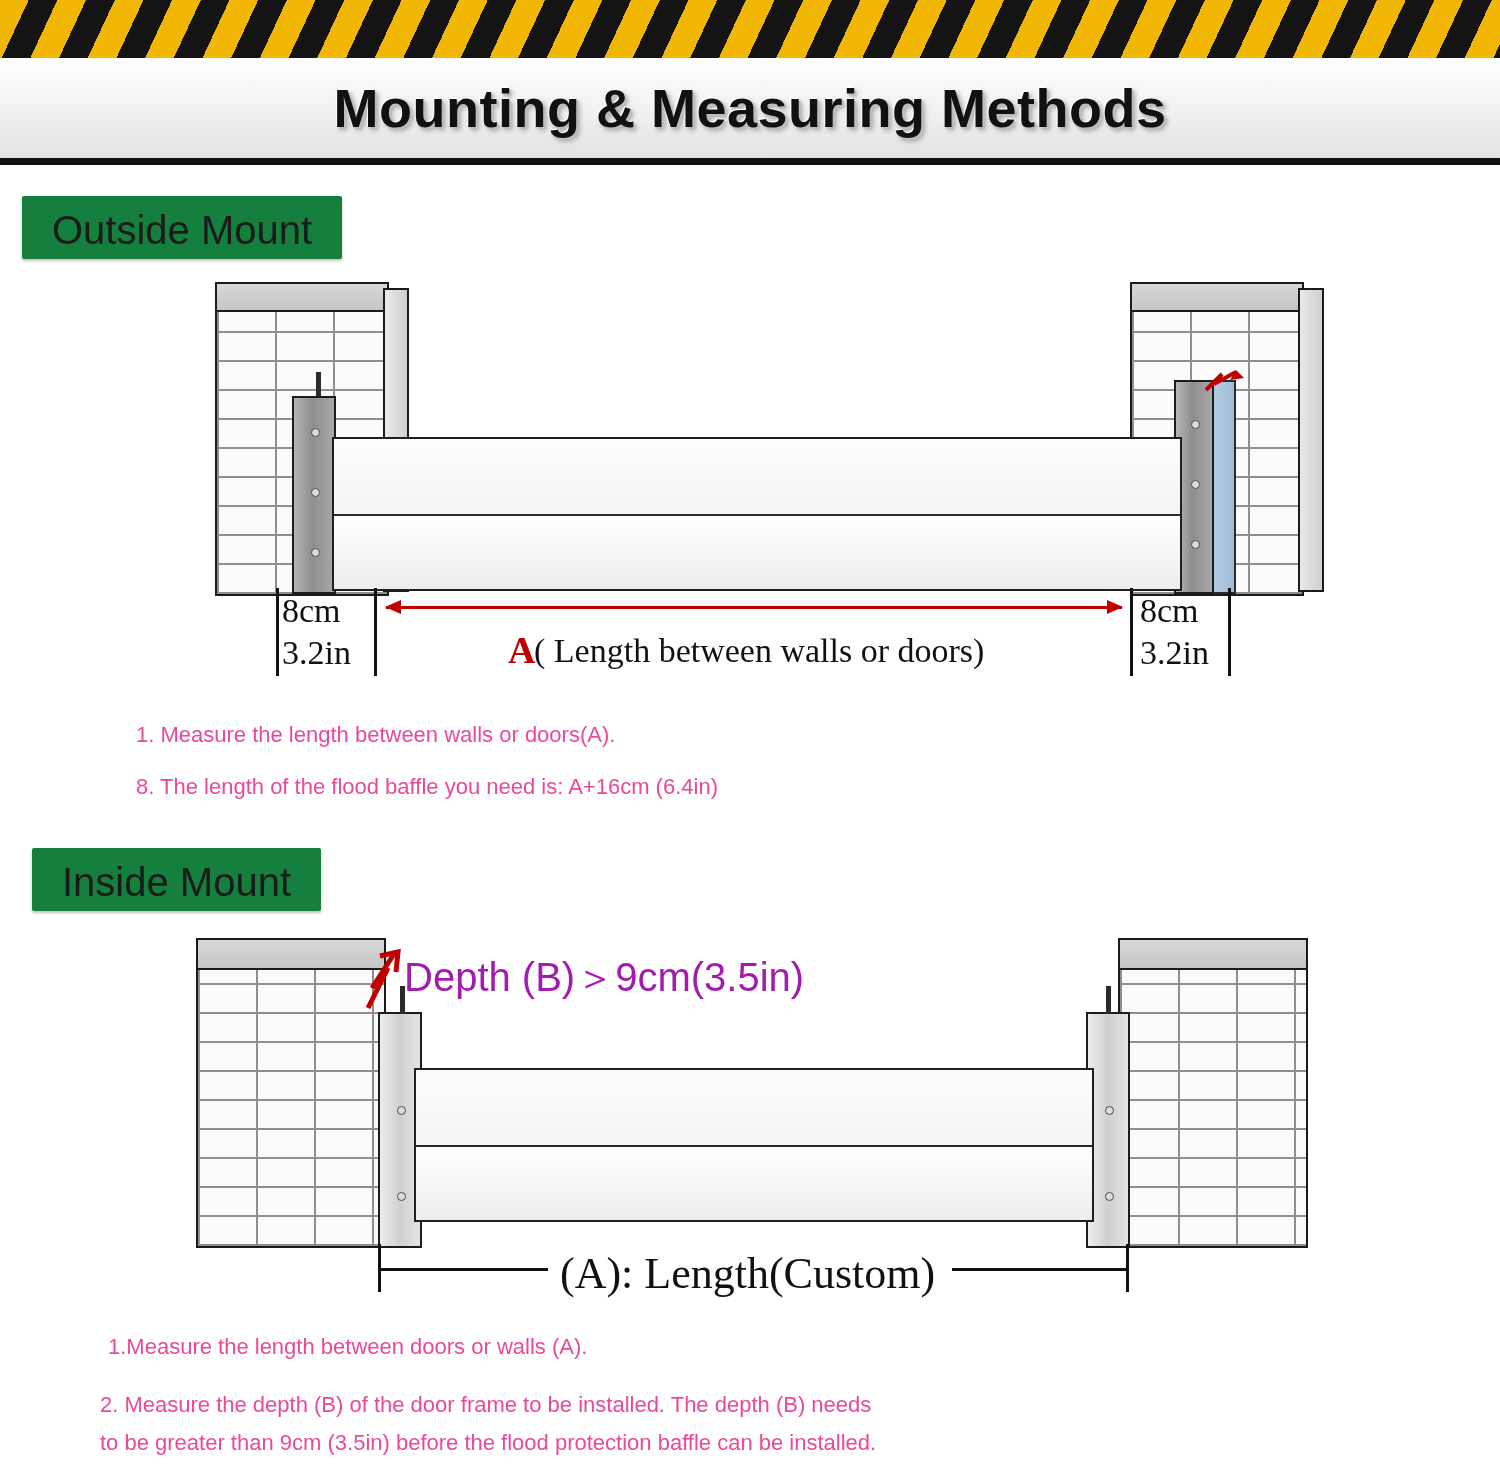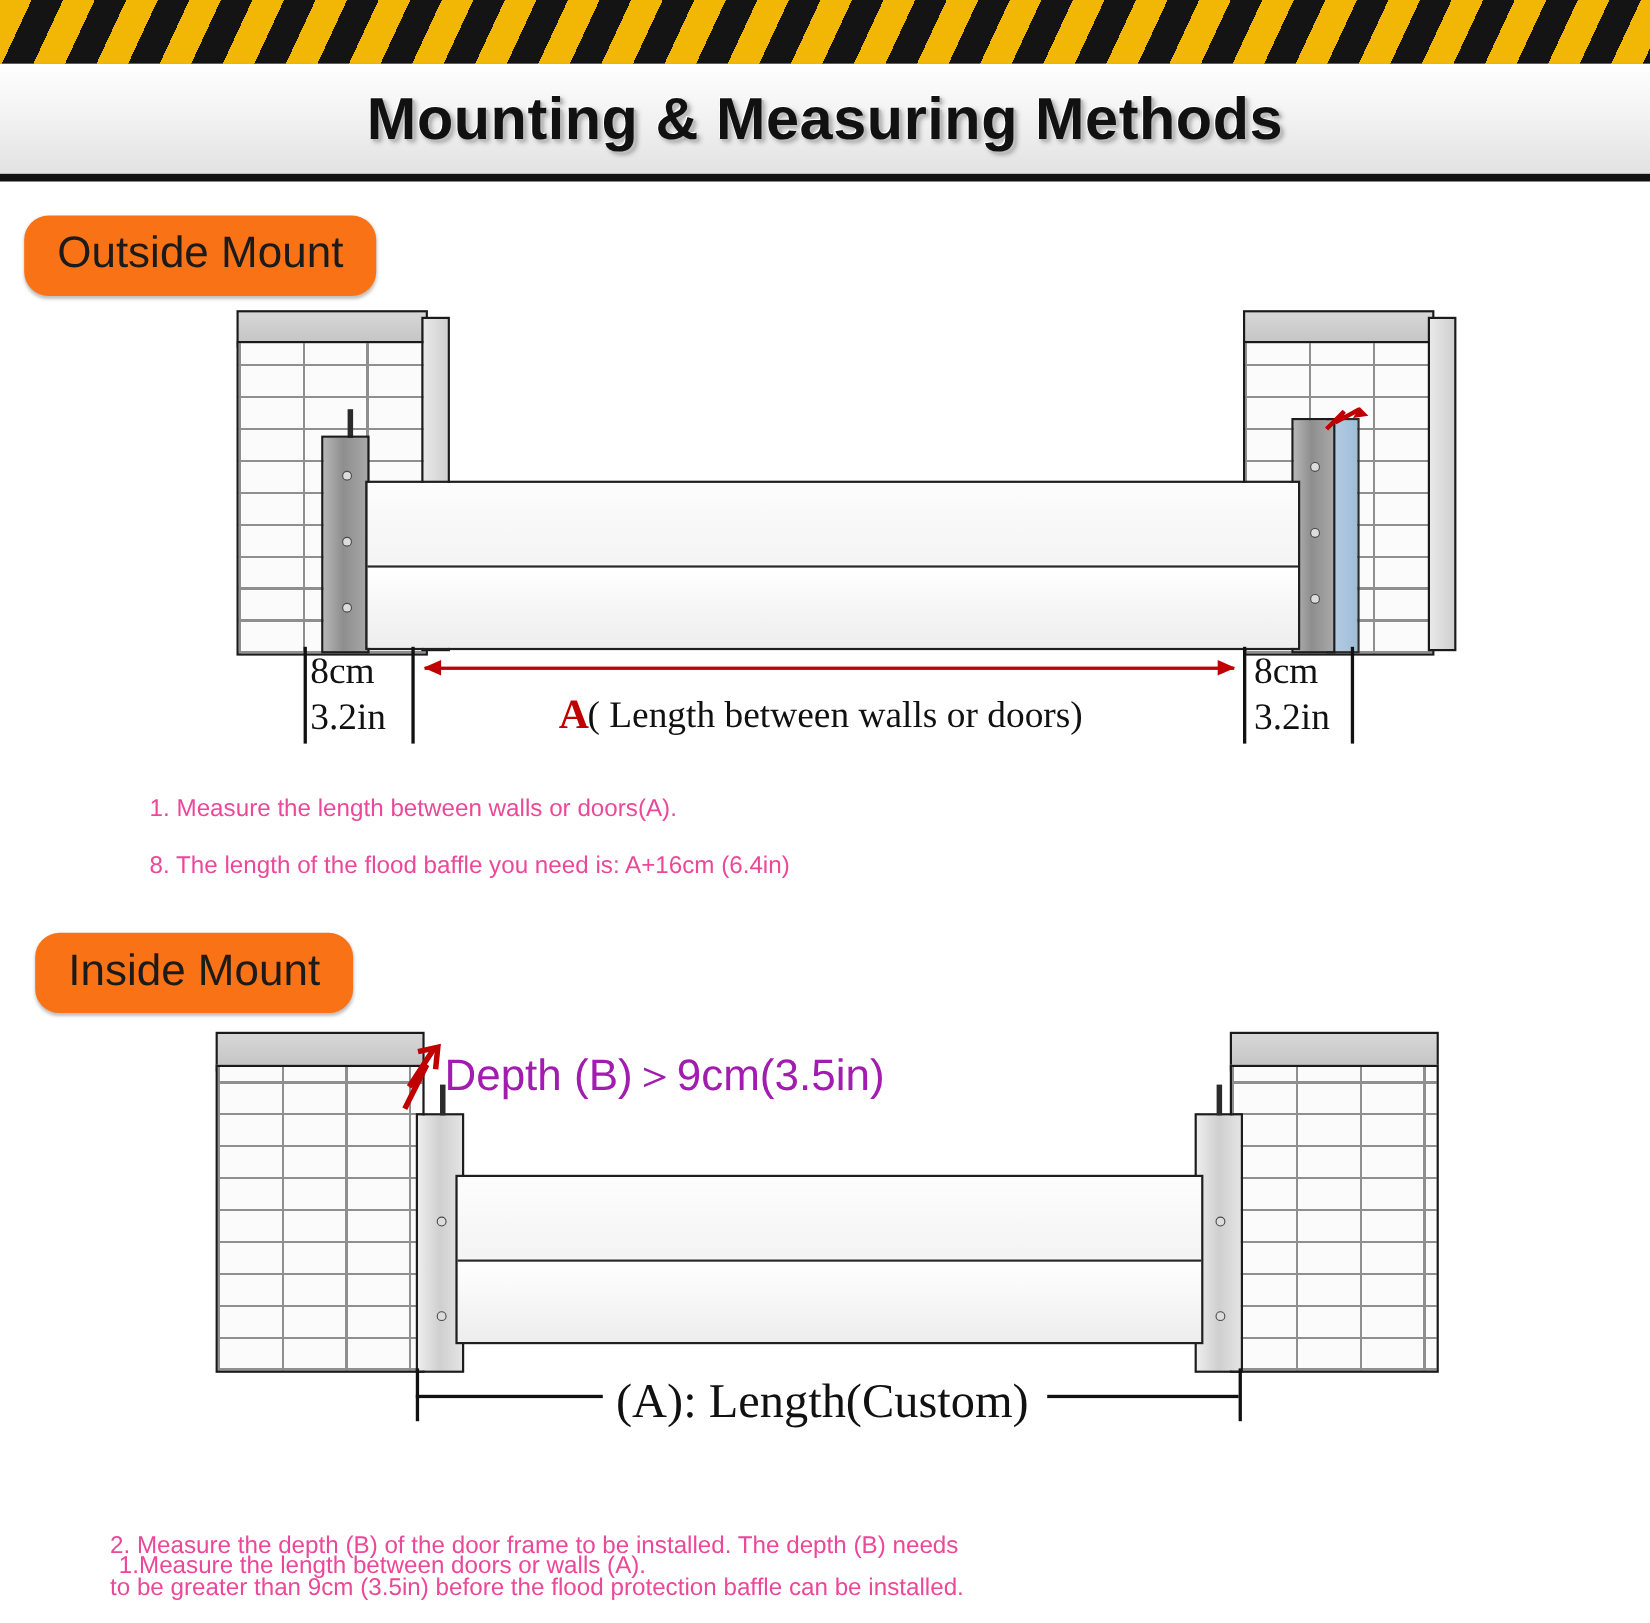--- a/index.html
+++ b/index.html
@@ -32,23 +32,23 @@
     color:#111;
     text-shadow:
        2px 2px 0 #bdbdbd,
       -1px -1px 0 #ffffff,
        3px 3px 5px rgba(0,0,0,.35);
   }
 
   
   .badge{
     position:absolute;
-    background:#f97316;
-    border-radius:22px;
-    padding:12px 30px 16px 30px;
+    background:#15803d;
+    border-radius:2px;
+    padding:12px 30px 6px 30px;
     font-size:40px;
     color:#1b1b1b;
     box-shadow:0 2px 3px rgba(0,0,0,.25);
   }
   #badge-outside{left:22px;top:196px;}
   #badge-inside{left:32px;top:848px;}
 
   
   .pillar{position:absolute;}
   .pillar .top{
@@ -212,15 +212,15 @@
   <polyline points="22,10 40,6 38,26" fill="none" stroke="#c00000" stroke-width="5"></polyline>
 </svg>
 <div class="depth-label" style="left:404px;top:950px;">Depth (B)＞9cm(3.5in)</div>
 
 <div class="tick" style="left:378px;top:1244px;height:48px;"></div>
 <div class="tick" style="left:1126px;top:1244px;height:48px;"></div>
 <div class="tickblk" style="left:378px;top:1268px;width:170px;"></div>
 <div class="tickblk" style="left:952px;top:1268px;width:174px;"></div>
 <div class="lbl" style="left:560px;top:1248px;font-size:44px;">(A): Length(Custom)</div>
 
-<div class="note" style="left:108px;top:1410px;">1.Measure the length between doors or walls (A).</div>
+<div class="note" style="left:108px;top:1334px;">1.Measure the length between doors or walls (A).</div>
 <div class="note" style="left:100px;top:1392px;">2. Measure the depth (B) of the door frame to be installed. The depth (B) needs</div>
 <div class="note" style="left:100px;top:1430px;">to be greater than 9cm (3.5in) before the flood protection baffle can be installed.</div>
 
 </body></html>

